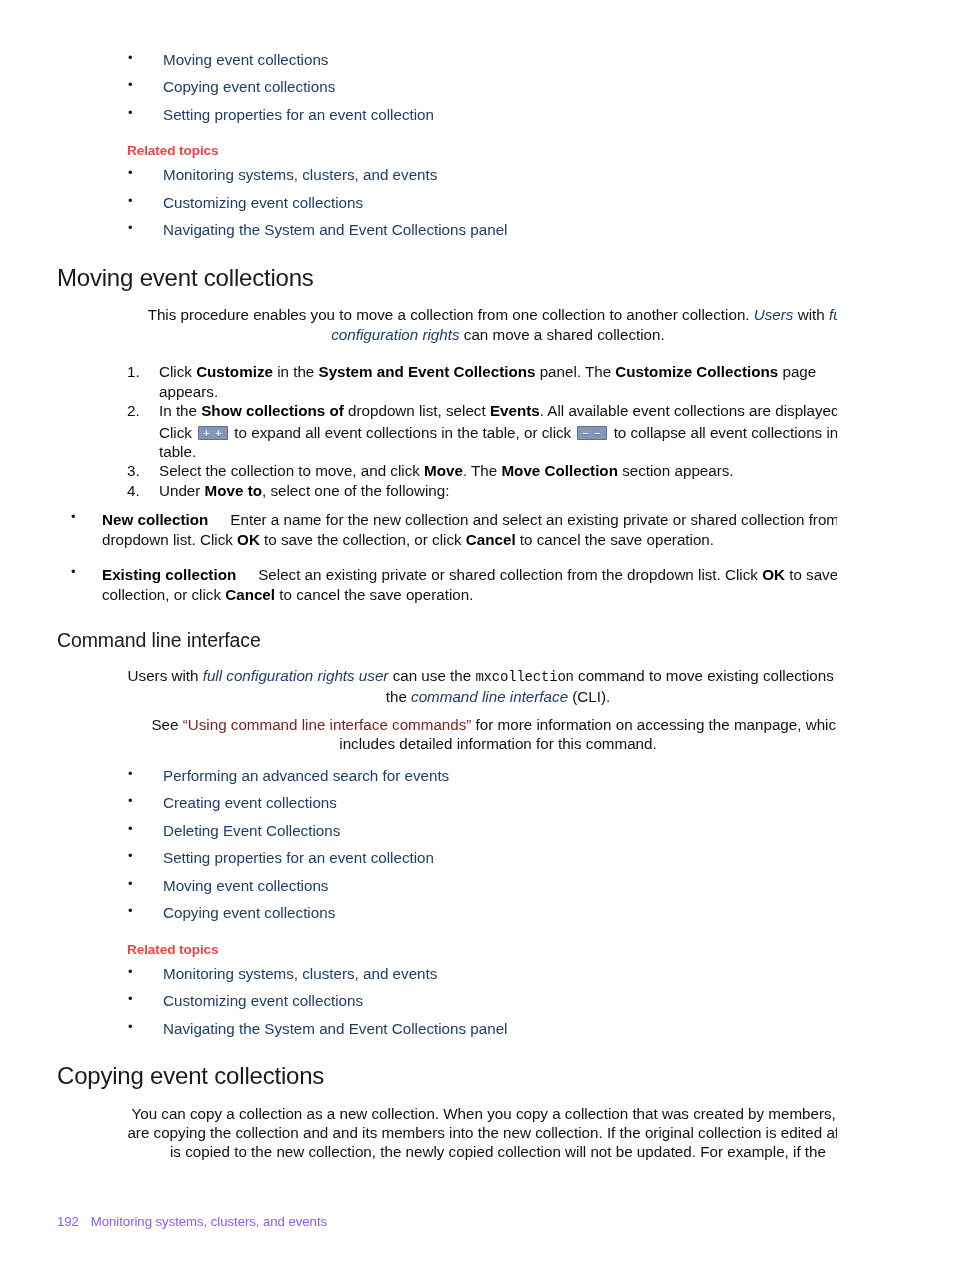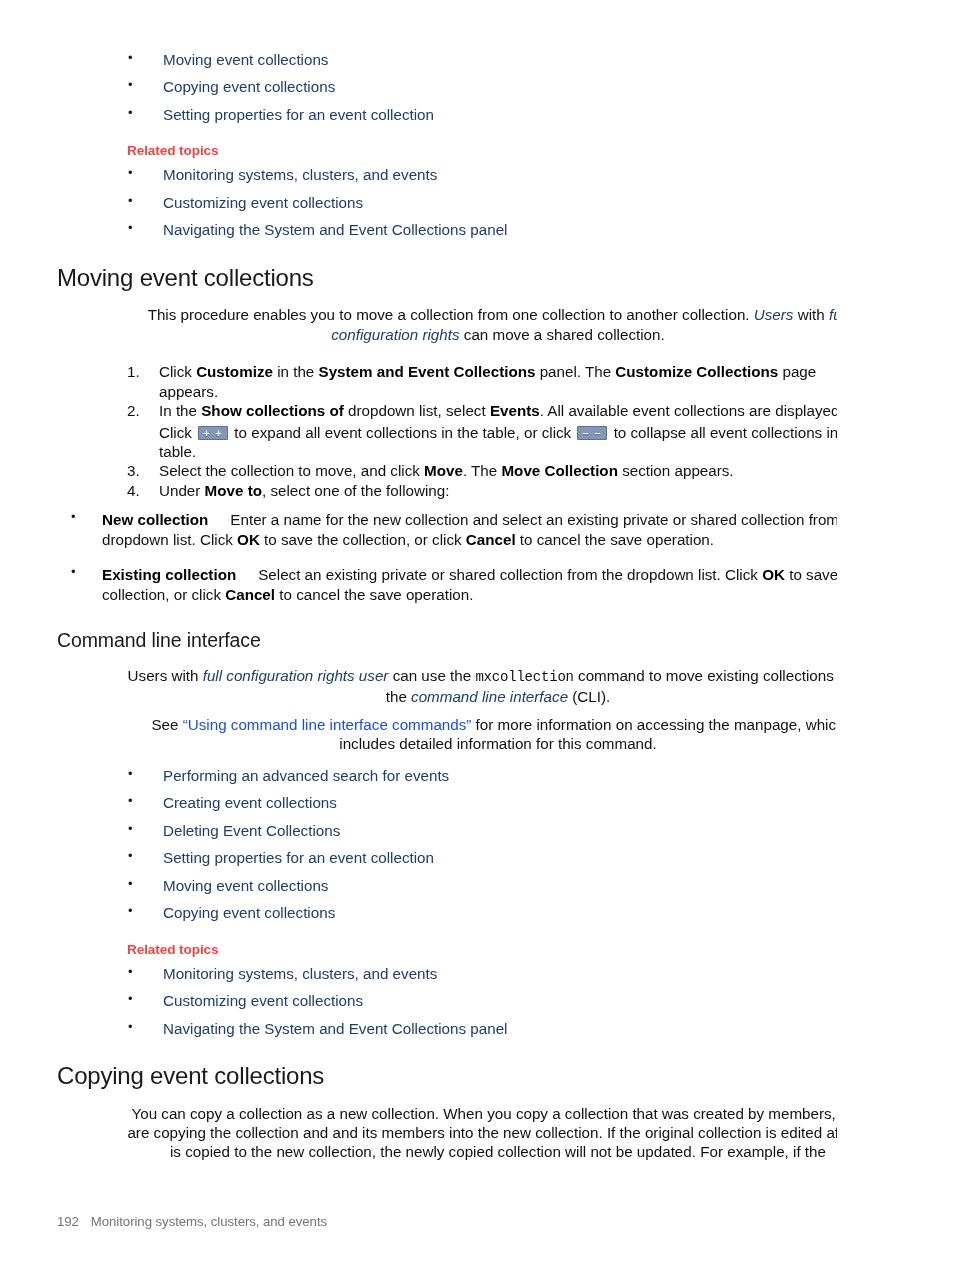--- a/index.html
+++ b/index.html
@@ -97,21 +97,21 @@
     padding-left: 70px;
     color: #111111;
     text-align: center;
   }
   .ital-link {
     font-style: italic;
     color: #1f3d69;
     text-decoration: none;
   }
   .blue-link {
-    color: #1d4ed8;
+    color: #7f1d1d;
     text-decoration: none;
   }
   .mono {
     font-family: "Liberation Mono", "DejaVu Sans Mono", monospace;
     font-size: 14px;
     letter-spacing: -0.2px;
   }
   b, strong { font-weight: bold; color: #000; }
 
   
@@ -193,21 +193,21 @@
   
   .gap-sm { height: 9px; }
   .gap-md { height: 14px; }
 
   
   .footer {
     position: absolute;
     left: 57px;
     top: 1214px;
     font-size: 13.2px;
-    color: #737373;
+    color: #8b5cf6;
     letter-spacing: -0.05px;
   }
   .footer .pgnum { margin-right: 12px; }
 </style>
 </head>
 <body>
 
 <div class="page">
 
   <div class="content">

